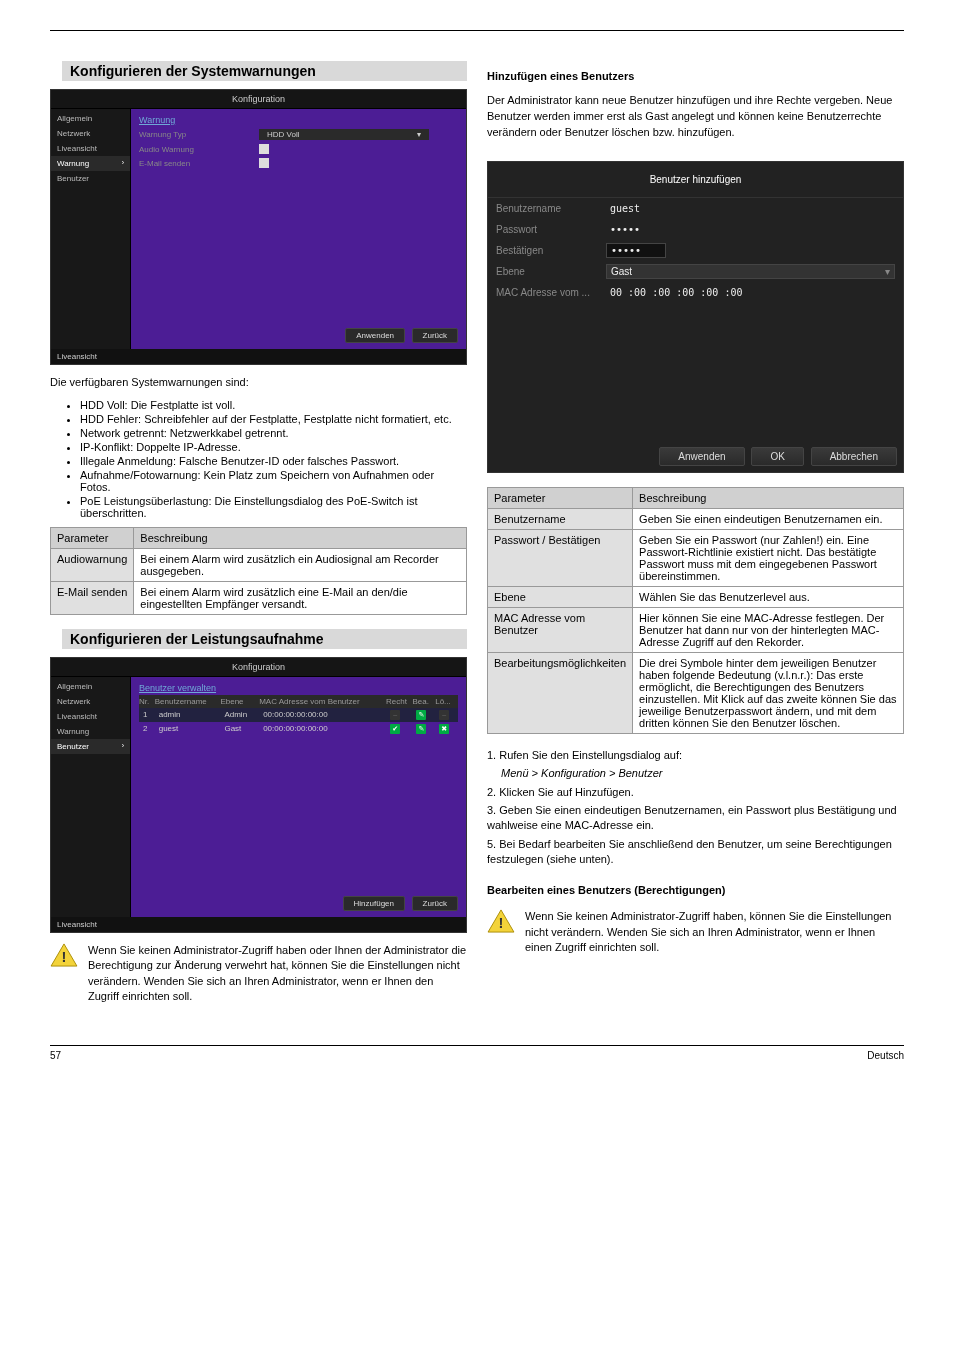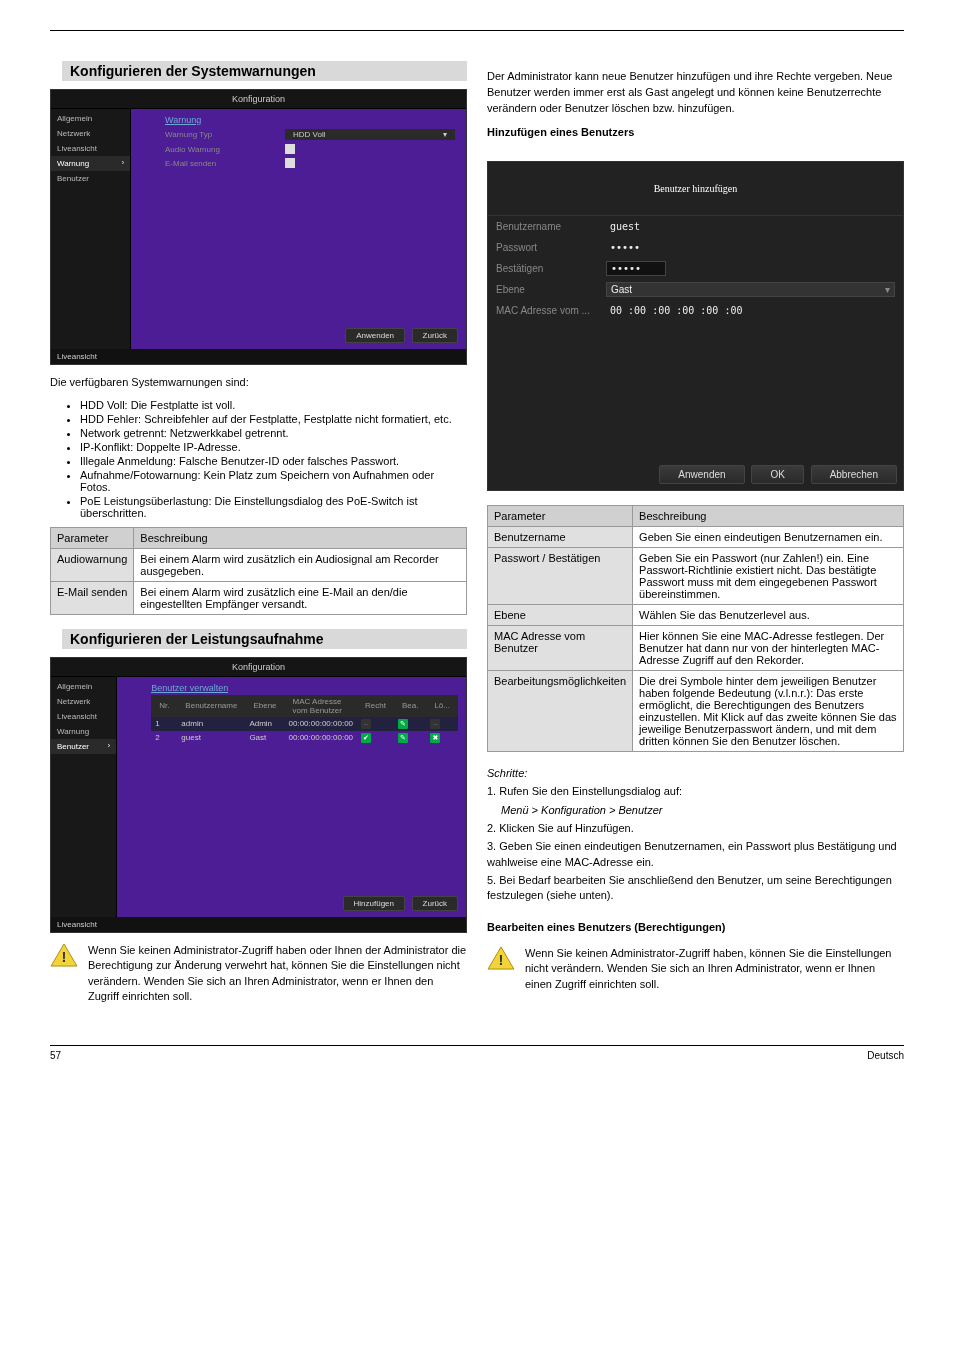--- a/index.html
+++ b/index.html
@@ -32,21 +32,21 @@
     width: 100%;
     font-size: 9px;
     margin-bottom: 10px;
   }
   .scr-title {
     text-align: center;
     padding: 4px;
     background: #151515;
     border-bottom: 1px solid #000;
   }
-  .scr-body { display: flex; height: 240px; gap: 26px; }
+  .scr-body { display: flex; height: 240px; }
   .scr-sidebar {
     width: 80px;
     background: #181818;
     border-right: 1px solid #000;
     padding: 2px 0;
   }
   .side-item {
     padding: 3px 6px;
     font-size: 8px;
     color: #bbb;
@@ -103,21 +103,21 @@
     font-size: 8px;
     margin-left: 4px;
     border-radius: 2px;
     margin-top: 28px;
   }
 
   
   .scr-table { width: 100%; border-collapse: collapse; font-size: 8px; }
   .scr-table th {
     text-align: left;
-    padding: 2px 8px;
+    padding: 2px 0;
     background: #2a2a2a;
     color: #999;
     font-weight: normal;
   }
   .scr-table td { padding: 2px 4px; }
   .scr-table tr.hl td { background: #222240; }
   .mini-icon {
     width: 10px; height: 10px;
     display: inline-block;
     background: #0a4;
@@ -133,24 +133,23 @@
   .dialog {
     background: #222;
     color: #bbb;
     border: 1px solid #333;
     width: 100%;
     font-size: 10px;
     margin-top: 20px;
   }
   .dialog-title {
     text-align: center;
-    padding: 21px;
+    padding: 12px;
     color: #fff;
     border-bottom: 1px solid #333;
-    font-family: Liberation Serif, serif;
   }
   .dialog-body { padding: 0; }
   .d-row {
     display: flex;
     align-items: center;
     padding: 3px 8px;
   }
   .d-row label {
     width: 110px;
     color: #888;
@@ -373,22 +372,22 @@
             <text x="15" y="21" text-anchor="middle" font-size="16" font-weight="bold" fill="#333">!</text>
           </svg>
       </div>
       <div>Wenn Sie keinen Administrator-Zugriff haben oder Ihnen der Administrator die Berechtigung zur Änderung verwehrt hat, können Sie die Einstellungen nicht verändern. Wenden Sie sich an Ihren Administrator, wenn er Ihnen den Zugriff einrichten soll.</div>
     </div>
 
   </div>
 
   <div class="col">
 
+    <p class="body-text" style="font-weight:bold;">Hinzufügen eines Benutzers</p>
     <p class="body-text">Der Administrator kann neue Benutzer hinzufügen und ihre Rechte vergeben. Neue Benutzer werden immer erst als Gast angelegt und können keine Benutzerrechte verändern oder Benutzer löschen bzw. hinzufügen.</p>
-    <p class="body-text" style="font-weight:bold;">Hinzufügen eines Benutzers</p>
 
     <div class="dialog">
       <div class="dialog-title">Benutzer hinzufügen</div>
       <div class="dialog-body">
         <div class="d-row">
           <label>Benutzername</label>
           <span class="d-val">guest</span>
         </div>
         <div class="d-row">
           <label>Passwort</label>
@@ -438,21 +437,20 @@
             <td>Hier können Sie eine MAC-Adresse festlegen. Der Benutzer hat dann nur von der hinterlegten MAC-Adresse Zugriff auf den Rekorder.</td>
           </tr>
       <tr>
             <td class="lbl">Bearbeitungsmöglichkeiten</td>
             <td>Die drei Symbole hinter dem jeweiligen Benutzer haben folgende Bedeutung (v.l.n.r.): Das erste ermöglicht, die Berechtigungen des Benutzers einzustellen. Mit Klick auf das zweite können Sie das jeweilige Benutzerpasswort ändern, und mit dem dritten können Sie den Benutzer löschen.</td>
           </tr>
     </tbody>
       </table>
 
     <div class="steps">
-      <p style="font-style:italic;">Schritte:</p>
       <p>1. <span>Rufen Sie den Einstellungsdialog auf:</span></p>
       <p style="margin-left:14px;font-style:italic;">Menü &gt; Konfiguration &gt; Benutzer</p>
       <p>2. <span>Klicken Sie auf Hinzufügen.</span></p>
       <p>3. <span>Geben Sie einen eindeutigen Benutzernamen, ein Passwort plus Bestätigung und wahlweise eine MAC-Adresse ein.</span></p>
       <p>5. <span>Bei Bedarf bearbeiten Sie anschließend den Benutzer, um seine Berechtigungen festzulegen (siehe unten).</span></p>
     </div>
 
     <p class="body-text" style="font-weight:bold;margin-top:16px;">Bearbeiten eines Benutzers (Berechtigungen)</p>
 
     <div class="note">

